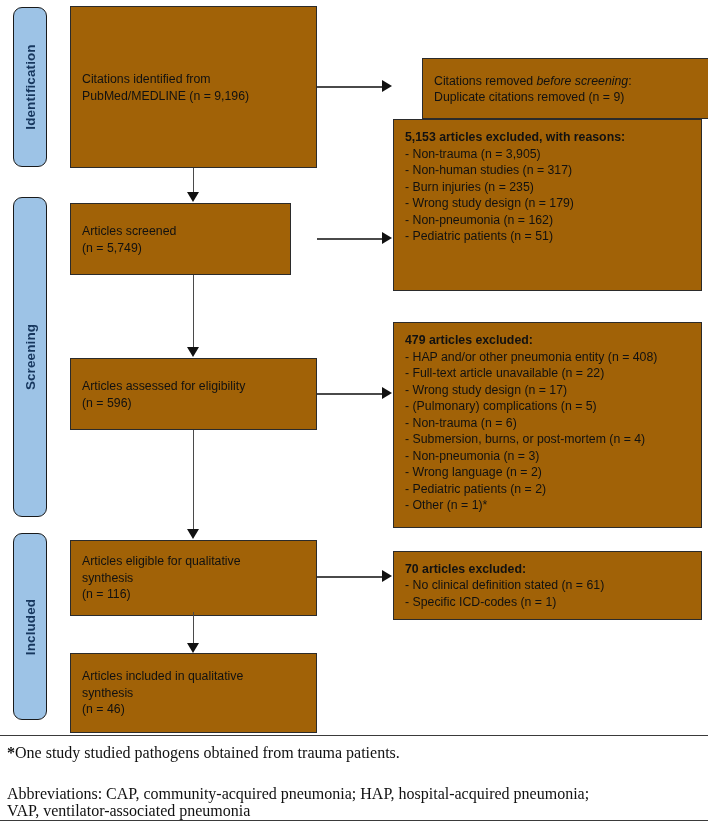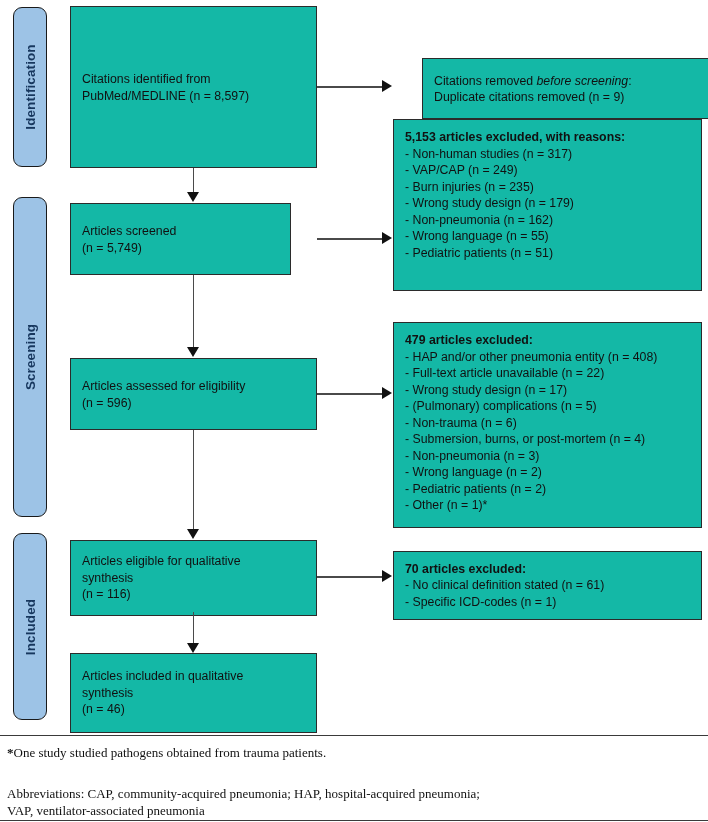--- a/index.html
+++ b/index.html
@@ -40,21 +40,21 @@
     white-space: nowrap;
     font-size: 13.5px;
     font-weight: bold;
     color: #17375e;
     letter-spacing: 0.1px;
   }
 
   
   .box {
     position: absolute;
-    background: #14b8a6;
+    background: #a16207;
     border: 1.4px solid #2b2b2b;
     box-sizing: border-box;
     padding-left: 16px;
   }
   .box-inner {
     position: absolute;
     left: 11px;
     right: 6px;
     top: 50%;
     transform: translateY(-50%);
@@ -103,21 +103,21 @@
     position: absolute;
     left: 0;
     width: 708px;
     height: 1.3px;
     background: #3a3a3a;
   }
   .footnote {
     position: absolute;
     left: 7px;
     font-family: "Liberation Serif", serif;
-    font-size: 13px;
+    font-size: 16px;
     line-height: 17px;
     color: #111111;
     white-space: nowrap;
   }
   .footnote .star { font-weight: bold; }
 </style>
 </head>
 <body>
 
 <div id="canvas">
@@ -130,21 +130,21 @@
     <span class="phase-label">Screening</span>
   </div>
 
   <div class="phase-bar" style="left:13px; top:533px; width:34px; height:187px;">
     <span class="phase-label">Included</span>
   </div>
 
   <div class="box" style="left:70px; top:6px; width:247px; height:162px;">
     <div class="box-inner">
       <div class="box-line">Citations identified from</div>
-      <div class="box-line">PubMed/MEDLINE (n = 8,597)</div>
+      <div class="box-line">PubMed/MEDLINE (n = 9,196)</div>
     </div>
   </div>
 
   <div class="box" style="left:70px; top:203px; width:221px; height:72px;">
     <div class="box-inner">
       <div class="box-line">Articles screened</div>
       <div class="box-line">(n = 5,749)</div>
     </div>
   </div>
 
@@ -174,26 +174,25 @@
   <div class="box" style="left:413px; top:58px; width:309px; height:61px;margin-left:9px;">
     <div class="box-inner">
       <div class="box-line"><span>Citations removed </span><span class="ital">before screening</span><span>:</span></div>
       <div class="box-line">Duplicate citations removed (n = 9)</div>
     </div>
   </div>
 
   <div class="box" style="left:393px; top:119px; width:309px; height:172px;">
     <div class="box-inner top-align">
       <div class="box-line bold">5,153 articles excluded, with reasons:</div>
+      <div class="box-line">- Non-trauma (n = 3,905)</div>
       <div class="box-line">- Non-human studies (n = 317)</div>
-      <div class="box-line">- VAP/CAP (n = 249)</div>
       <div class="box-line">- Burn injuries (n = 235)</div>
       <div class="box-line">- Wrong study design (n = 179)</div>
       <div class="box-line">- Non-pneumonia (n = 162)</div>
-      <div class="box-line">- Wrong language (n = 55)</div>
       <div class="box-line">- Pediatric patients (n = 51)</div>
     </div>
   </div>
 
   <div class="box" style="left:393px; top:322px; width:309px; height:206px;">
     <div class="box-inner top-align">
       <div class="box-line bold">479 articles excluded:</div>
       <div class="box-line">- HAP and/or other pneumonia entity (n = 408)</div>
       <div class="box-line">- Full-text article unavailable (n = 22)</div>
       <div class="box-line">- Wrong study design (n = 17)</div>

